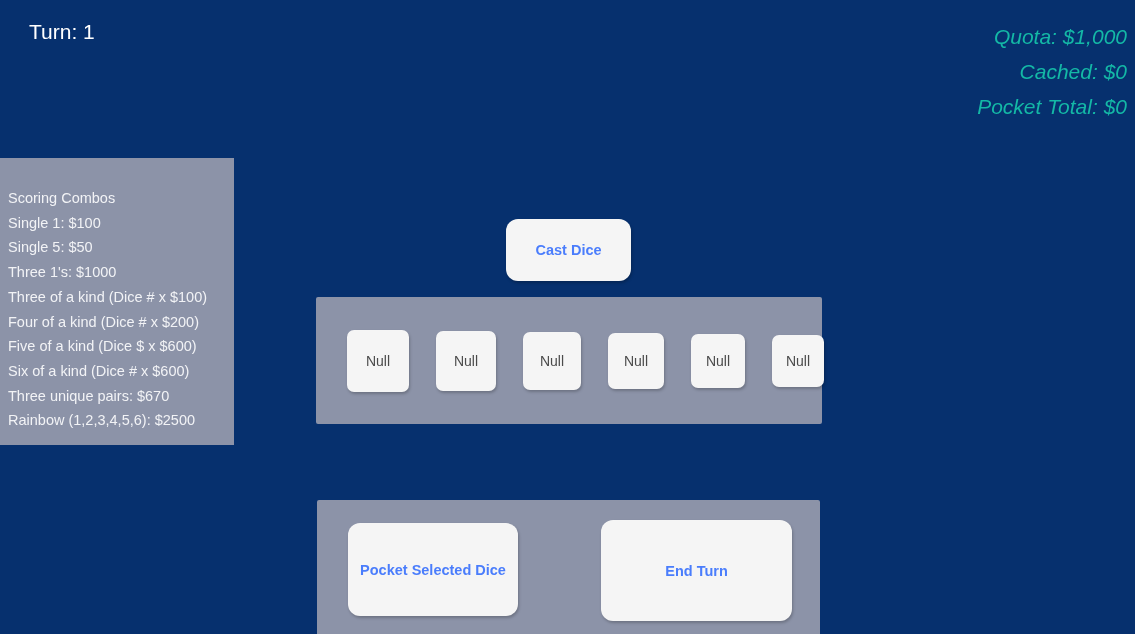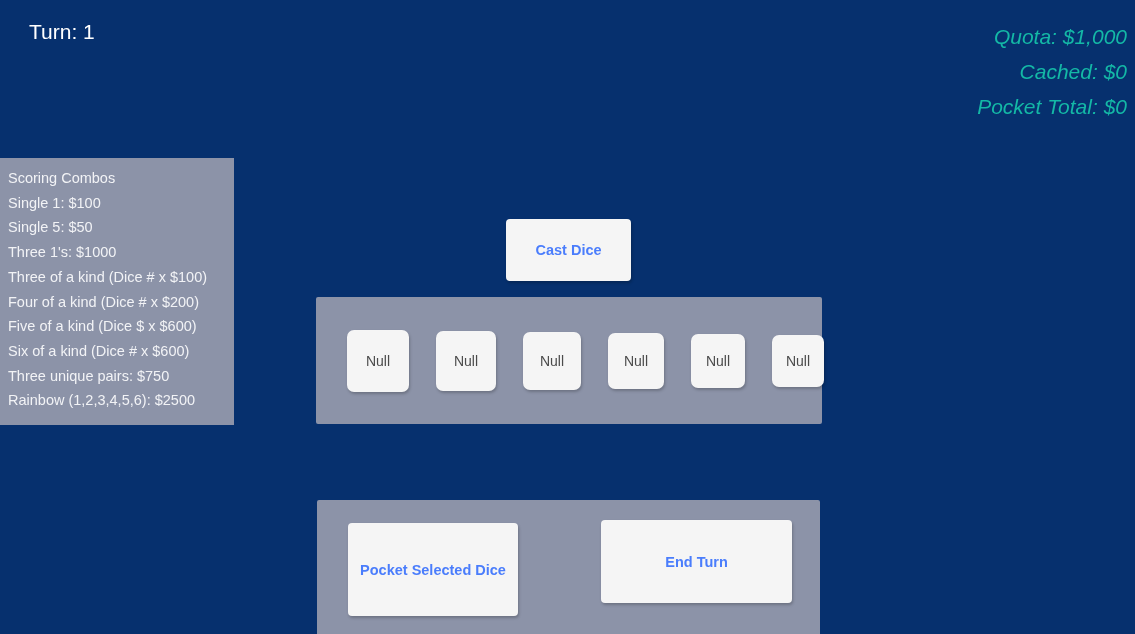--- a/index.html
+++ b/index.html
@@ -49,36 +49,36 @@
     font-style: italic;
   }
   #status-panel .status-line { display: block; }
 
   
   #scoring-combos {
     position: absolute;
     left: 0px;
     top: 158px;
     width: 234px;
-    padding: 8px 8px 12px 8px;
+    padding: 28px 8px 12px 8px;
     background: #8c93a8;
     color: #f2f3f6;
     font-size: 14.5px;
     line-height: 24.7px;
   }
   #scoring-combos .combo-line {
     display: block;
     white-space: nowrap;
   }
 
   
   .btn {
     background: #f5f5f5;
     border: none;
-    border-radius: 4px;
+    border-radius: 12px;
     color: #4a7dfc;
     font-family: "Liberation Sans", sans-serif;
     font-weight: bold;
     display: flex;
     align-items: center;
     justify-content: center;
     box-shadow: 1px 2px 3px rgba(0,0,0,0.22);
     padding: 0;
     cursor: pointer;
     text-align: center;
@@ -137,21 +137,21 @@
     top: 23px;
     width: 170px;
     height: 93px;
     font-size: 14.5px;
   }
   #end-turn-button {
     position: absolute;
     left: 284px;
     top: 20px;
     width: 191px;
-    height: 83px;
+    height: 101px;
     font-size: 14.5px;
   }
 </style>
 </head>
 <body>
 
 <div id="screen">
 
   <div id="turn-indicator">Turn: 1</div>
 
@@ -163,21 +163,21 @@
 
   <div id="scoring-combos">
     <span class="combo-line">Scoring Combos</span>
     <span class="combo-line">Single 1: $100</span>
     <span class="combo-line">Single 5: $50</span>
     <span class="combo-line">Three 1's: $1000</span>
     <span class="combo-line">Three of a kind (Dice # x $100)</span>
     <span class="combo-line">Four of a kind (Dice # x $200)</span>
     <span class="combo-line">Five of a kind (Dice $ x $600)</span>
     <span class="combo-line">Six of a kind (Dice # x $600)</span>
-    <span class="combo-line">Three unique pairs: $750</span>
+    <span class="combo-line">Three unique pairs: $670</span>
     <span class="combo-line">Rainbow (1,2,3,4,5,6): $2500</span>
   </div>
 
   <button class="btn" id="cast-dice-button">Cast Dice</button>
 
   <div id="dice-tray">
     <div class="die" style="width: 62px; height: 62px;">Null</div>
     <div class="die" style="width: 60px; height: 60px;">Null</div>
     <div class="die" style="width: 58px; height: 58px;">Null</div>
     <div class="die" style="width: 56px; height: 56px;">Null</div>

